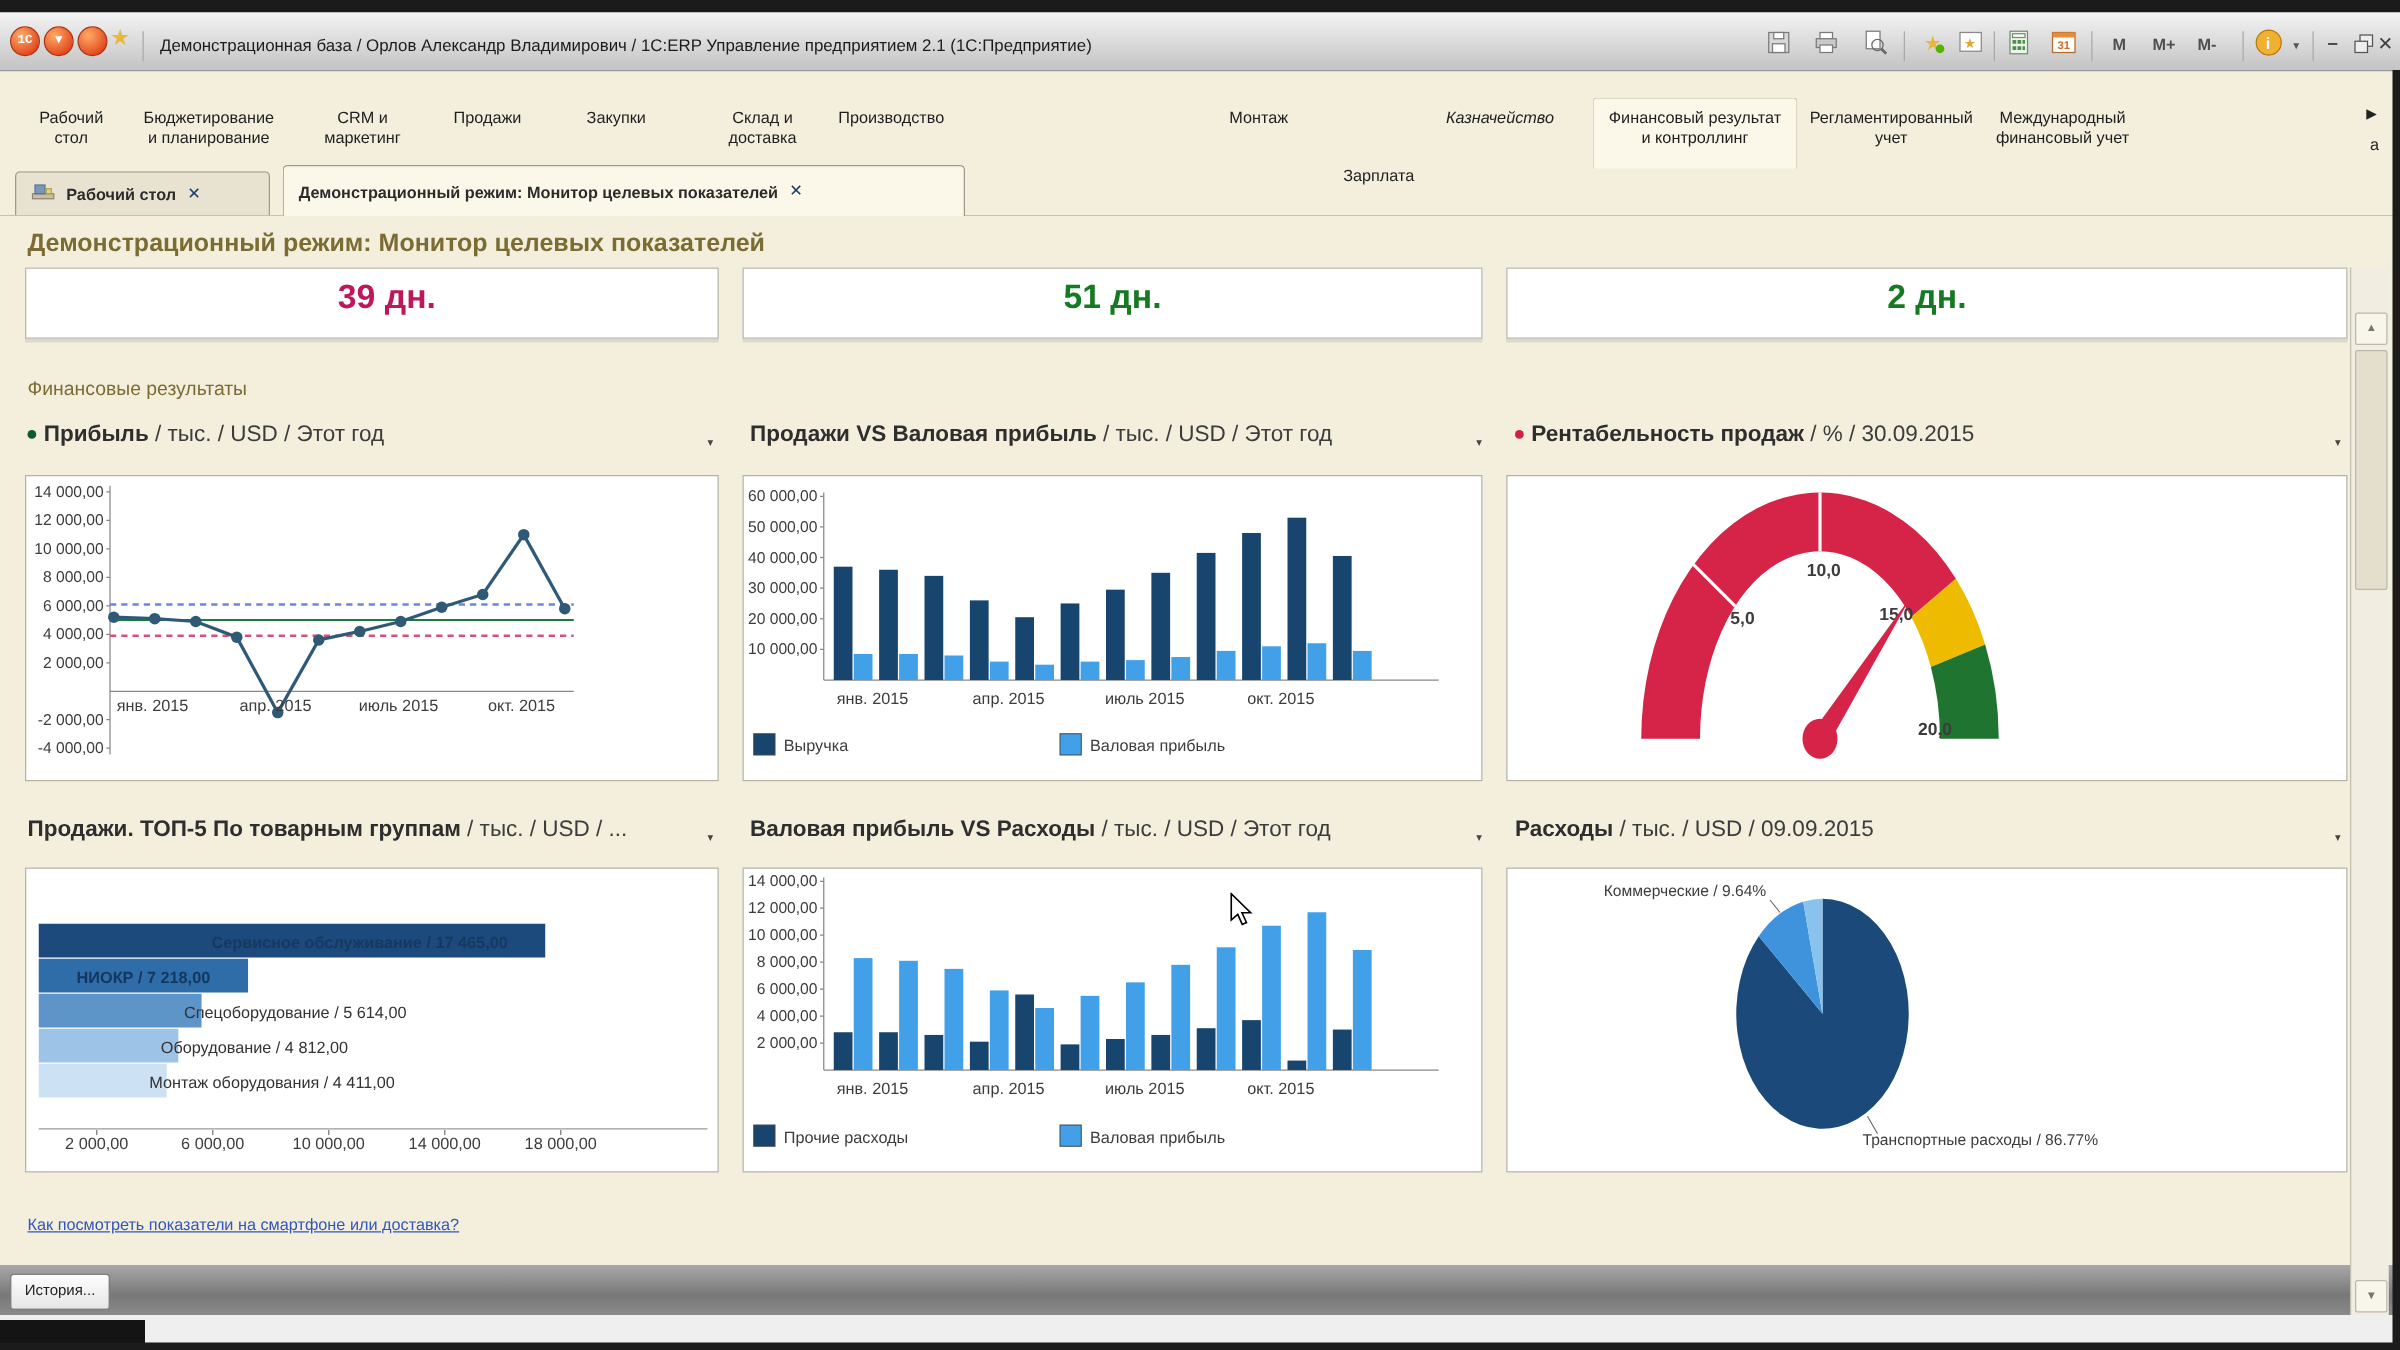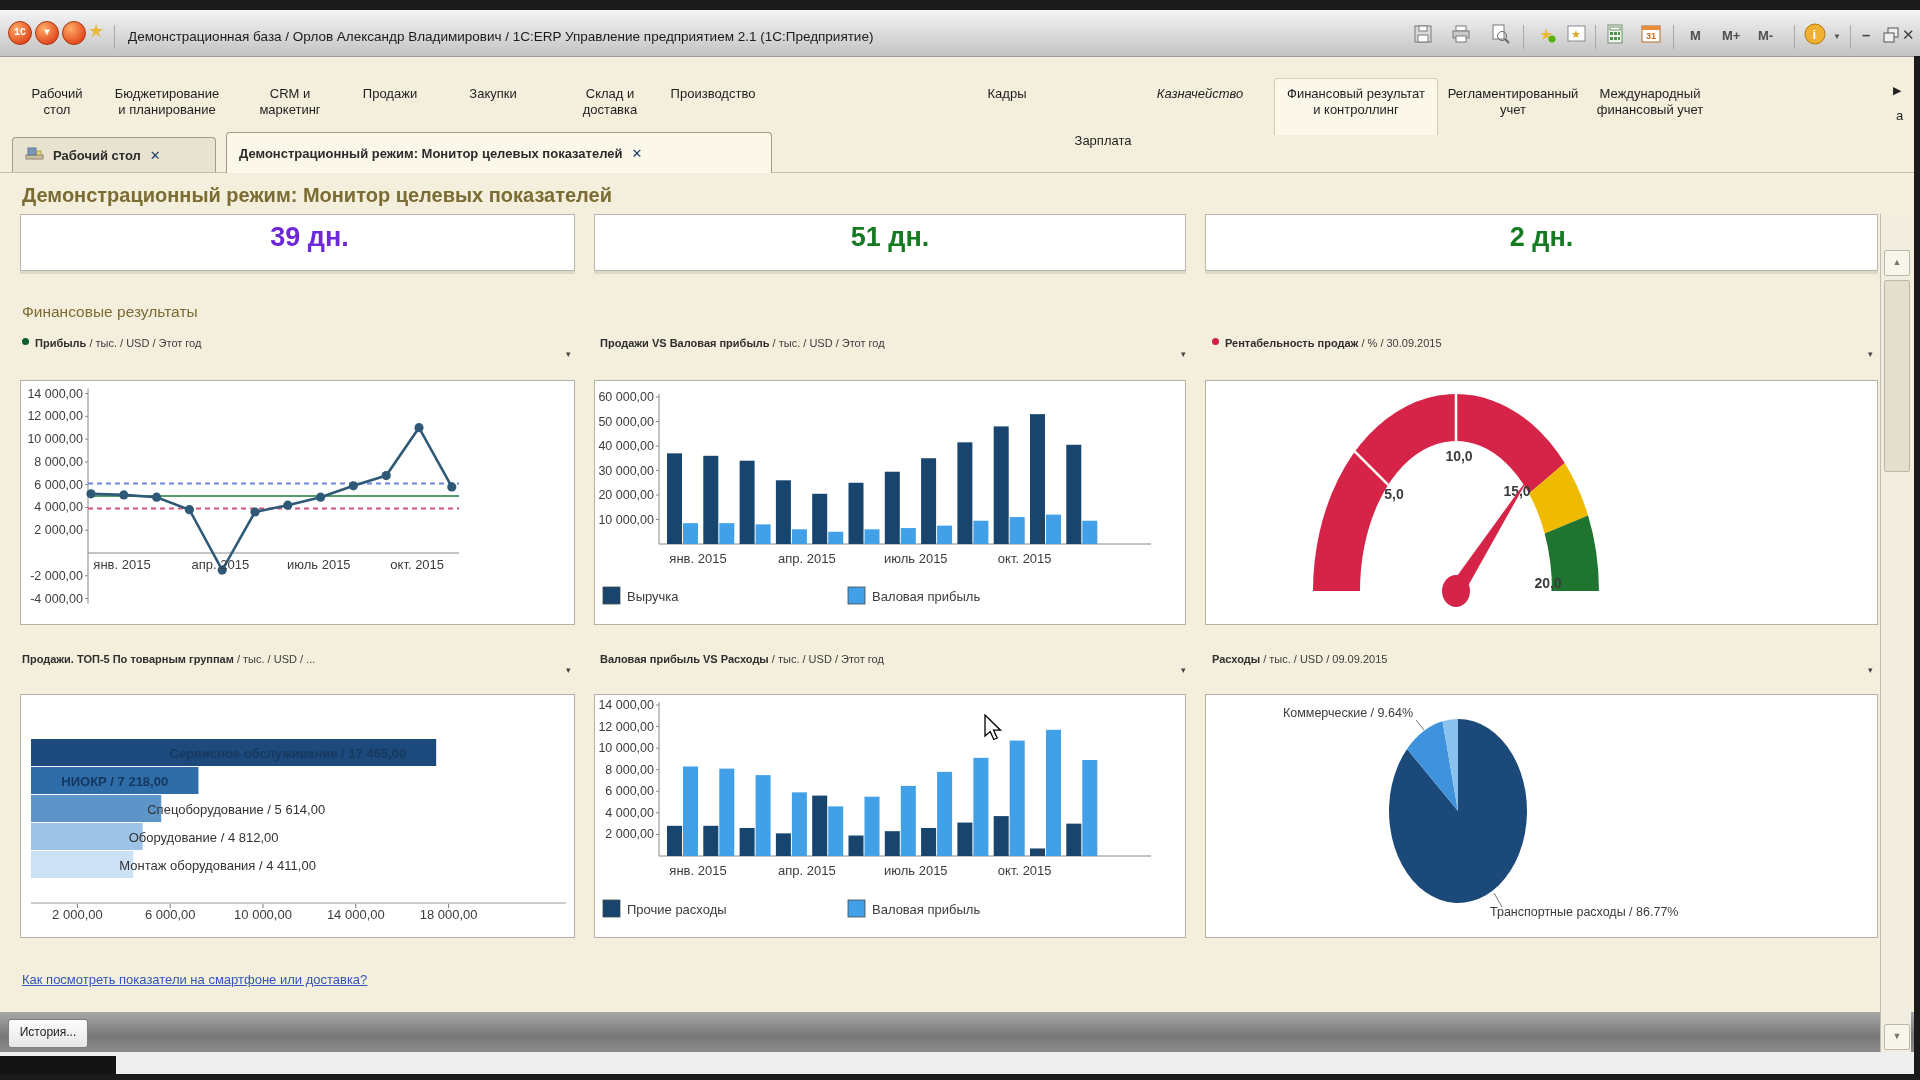--- a/index.html
+++ b/index.html
@@ -43,21 +43,21 @@
   .doc-tab.active{background:#fcf8e9;top:0;height:41px;z-index:2;}
   .tab-x{color:#1d3f6e;font-weight:bold;font-size:13px;cursor:pointer;}
 
   
   .page-title{position:absolute;left:22px;top:184px;font-size:20px;font-weight:bold;color:#7b6c33;}
   .kpi{position:absolute;top:214px;height:57px;background:#fff;border:1px solid #b9b6aa;
     box-shadow:0 3px 0 #dcd9cc;text-align:center;box-sizing:border-box;cursor:pointer;}
   .kpi-val{margin-top:7px;font-size:27px;font-weight:bold;}
   .section-header{position:absolute;left:22px;top:303px;font-size:15.5px;font-weight:normal;color:#7b6c33;}
 
-  .chart-title{position:absolute;font-size:11px;color:#2e2e2e;white-space:nowrap;}
+  .chart-title{position:absolute;font-size:18px;color:#2e2e2e;white-space:nowrap;}
   .chart-title .suffix{font-weight:normal;color:#3c3c3c;}
   .bullet{display:inline-block;width:7px;height:7px;border-radius:50%;margin-right:6px;vertical-align:2px;}
   .dd-arrow{position:absolute;font-size:9px;color:#444;cursor:pointer;}
 
   .panel{position:absolute;background:#fff;border:1px solid #b5b2a5;box-sizing:border-box;cursor:pointer;}
 
   .footer-link{position:absolute;left:22px;top:972px;font-size:13px;color:#3355bb;text-decoration:underline;cursor:pointer;}
 
   
   .statusbar{position:absolute;left:0;top:1012px;width:1920px;height:40px;
@@ -187,21 +187,21 @@
         <div>Закупки</div>
       </div>
       <div class="nav-item" style="left: 610px;">
         <div>Склад и</div>
         <div>доставка</div>
       </div>
       <div class="nav-item" style="left: 713px;">
         <div>Производство</div>
       </div>
       <div class="nav-item" style="left: 1007px;">
-        <div>Кадры</div>
+        <div>Монтаж</div>
       </div>
       <div class="nav-item" style="left: 1103px; margin-top: 47px;">
         <div>Зарплата</div>
       </div>
       <div class="nav-item" style="left: 1200px; font-style: italic;">
         <div>Казначейство</div>
       </div>
       <div class="nav-item active" style="left: 1356px;">
         <div>Финансовый результат</div>
         <div>и контроллинг</div>
@@ -230,21 +230,21 @@
     </div>
     <div class="doc-tab active" style="left:226px;width:546px">
       <span>Демонстрационный режим: Монитор целевых показателей</span>
       <span class="tab-x">✕</span>
     </div>
   </div>
 
   <div class="page-title">Демонстрационный режим: Монитор целевых показателей</div>
 
   <div class="kpi" style="left:20px;width:555px">
-      <div class="kpi-val" style="color: #6d28d9; padding-left: 24px;">39 дн.</div>
+      <div class="kpi-val" style="color: #be185d; padding-left: 24px;">39 дн.</div>
     </div>
   <div class="kpi" style="left:594px;width:592px">
       <div class="kpi-val" style="color: rgb(21, 122, 34);">51 дн.</div>
     </div>
   <div class="kpi" style="left:1205px;width:673px">
       <div class="kpi-val" style="color: rgb(21, 122, 34);">2 дн.</div>
     </div>
 
   <div class="section-header">Финансовые результаты</div>
 

